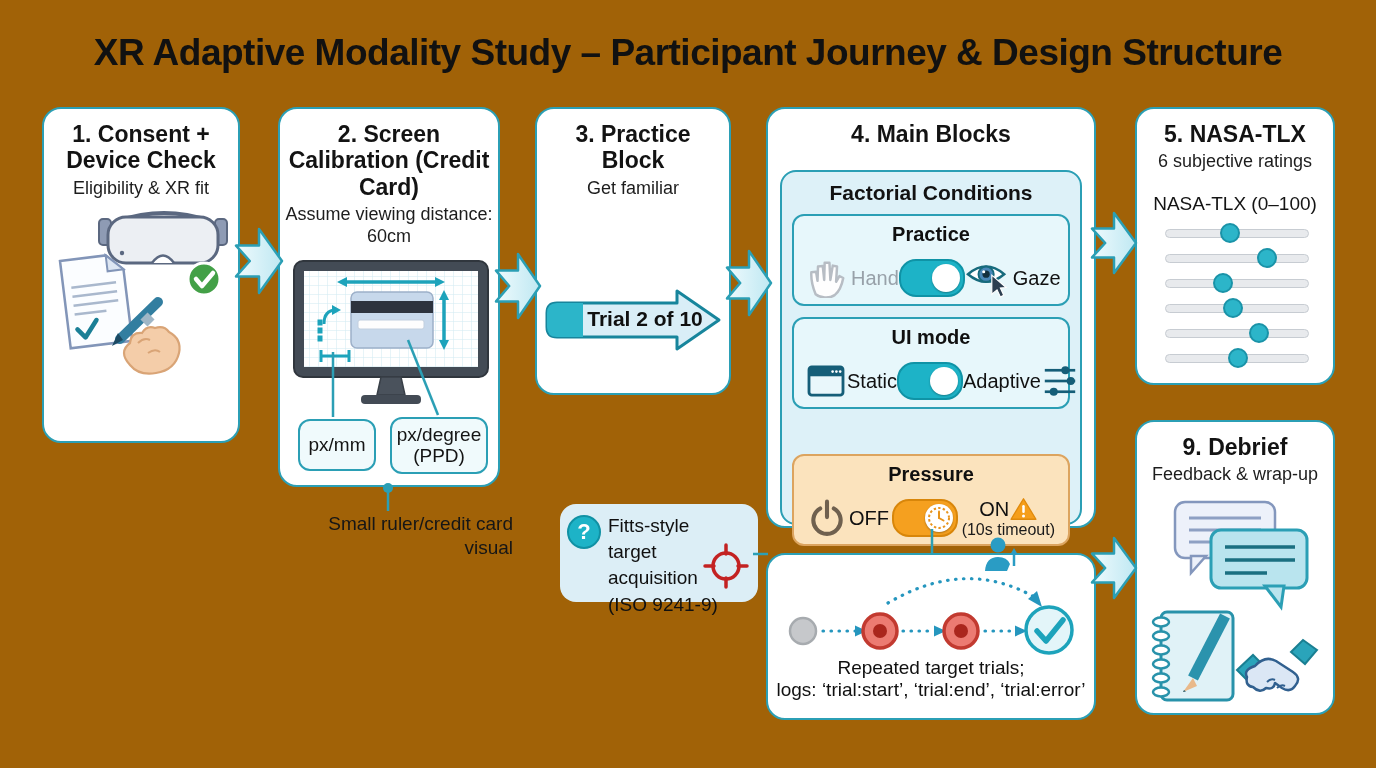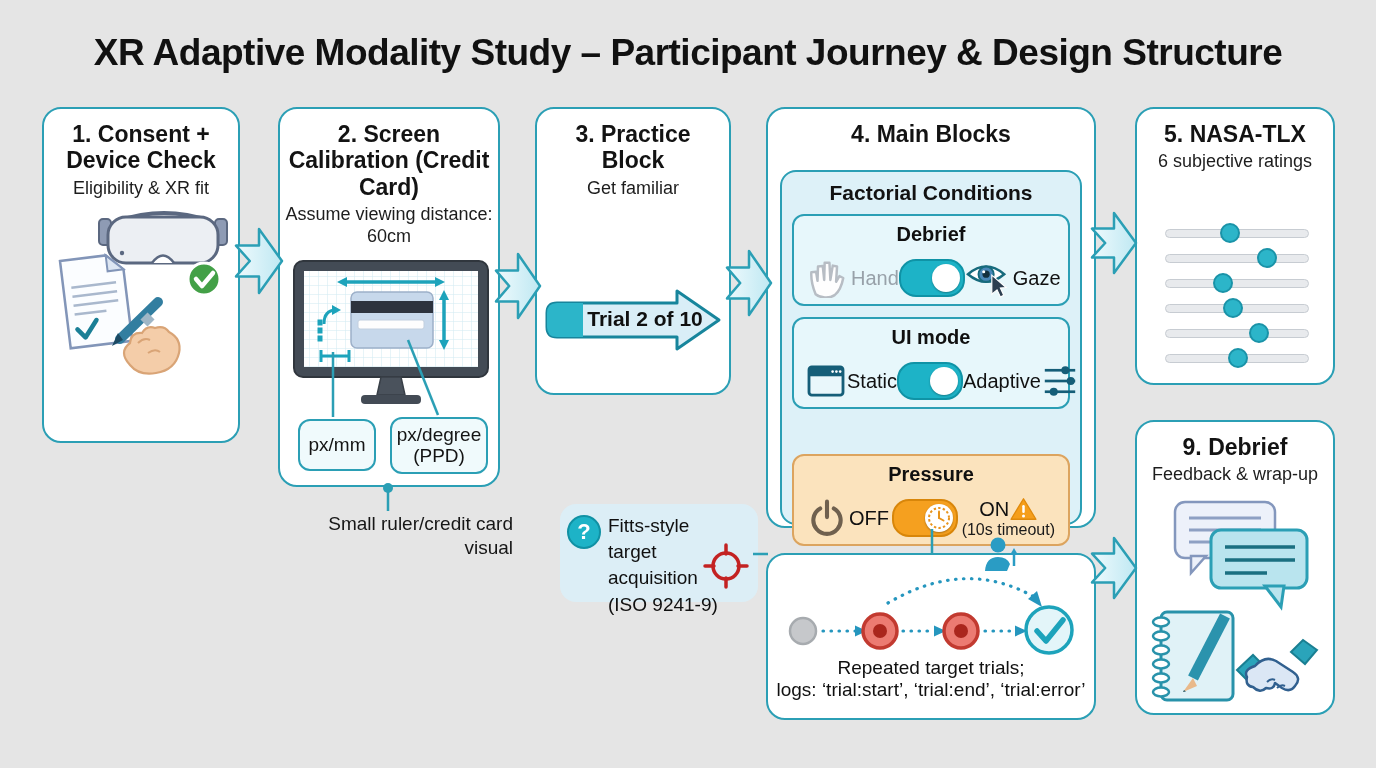--- a/index.html
+++ b/index.html
@@ -1,16 +1,16 @@
 <!DOCTYPE html>
 <html><head>
 <meta charset="utf-8">
 <style>
   html,body{margin:0;padding:0;background:#fff;}
-  .canvas{position:relative;width:1376px;height:768px;background:#e5e5e5;overflow:hidden;
+  .canvas{position:relative;width:1376px;height:768px;background:#a16207;overflow:hidden;
           font-family:"Liberation Sans",sans-serif;color:#141414;}
   .page-title{position:absolute;top:32px;left:0;right:0;text-align:center;
               font-size:37px;font-weight:800;letter-spacing:-.5px;color:#111;}
   .box{position:absolute;background:#fff;border:2.5px solid #2b9fb5;border-radius:19px;box-sizing:border-box;}
   .bt{font-size:23px;font-weight:bold;text-align:center;line-height:1.15;padding:12px 8px 0;color:#131313;}
   .bs{font-size:18px;text-align:center;color:#1d1d1d;margin-top:4px;line-height:1.2;}
   .absvg{position:absolute;}
   
   .mini-label{position:absolute;border:2px solid #2b9fb5;border-radius:12px;background:#f0fafc;
               font-size:19px;text-align:center;display:flex;align-items:center;justify-content:center;
@@ -157,21 +157,21 @@
     </svg>
     <div class="progress-label" style="left:48px;top:198px;width:120px;">Trial 2 of 10</div>
   </div>
 
   <div class="box" style="left:766px;top:107px;width:330px;height:421px;">
     <div class="bt">4. Main Blocks</div>
     <div class="factorial-panel">
       <div class="panel-title">Factorial Conditions</div>
 
       <div class="cond-card" style="top:42px;">
-        <div class="cond-title">Debrief</div>
+        <div class="cond-title">Practice</div>
         <div class="cond-row">
           <div class="pair">
             <svg width="42" height="40" viewBox="0 0 44 42">
               <path d="M9 38 C6 31 4 24 4.5 15 L9.5 14.5 L11 24 L11.5 9 L16.5 8.5 L18 23 L18.5 5 L23.5 5 L24.5 23 L27 8 L31.5 9 L30.5 25 L34 19 L38 21 C36.5 29 34 35 29 39 C23 43 14 42 9 38 Z" fill="#fefefe" stroke="#b7bdc4" stroke-width="2.6" stroke-linejoin="round" stroke-linecap="round"></path>
             </svg>
             <span class="lbl dim">Hand</span>
           </div>
           <div class="toggle">
               <div class="knob"></div>
             </div>
@@ -251,20 +251,21 @@
             <span class="note">(10s timeout)</span>
           </div>
         </div>
       </div>
     </div>
   </div>
 
   <div class="box" style="left:1135px;top:107px;width:200px;height:278px;">
     <div class="bt">5. NASA-TLX</div>
     <div class="bs">6 subjective ratings</div>
+    <div class="scale-label">NASA-TLX (0–100)</div>
     <div class="tlx-host">
         <div class="tlx-row" style="top: 0px;">
           <div class="tlx-track"></div>
           <div class="tlx-knob" style="left: calc(45% - 10px);"></div>
         </div>
         <div class="tlx-row" style="top: 25px;">
           <div class="tlx-track"></div>
           <div class="tlx-knob" style="left: calc(71% - 10px);"></div>
         </div>
         <div class="tlx-row" style="top: 50px;">

